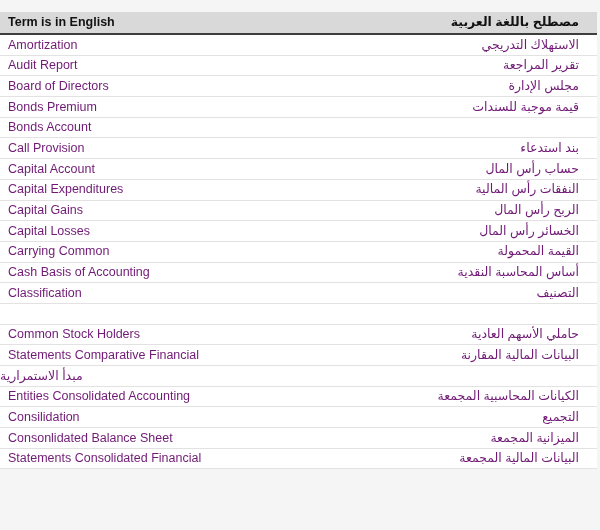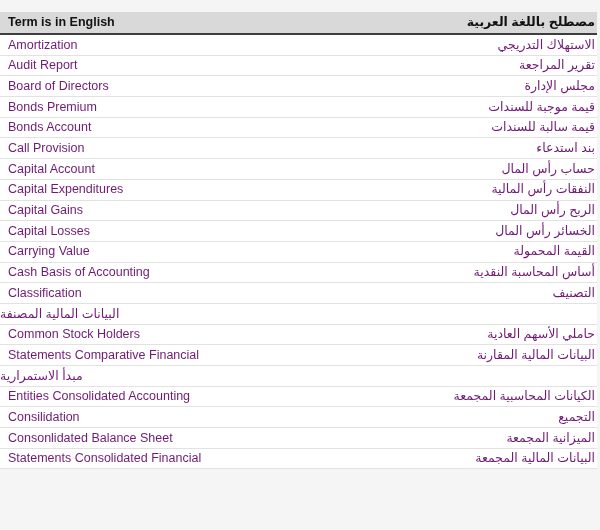--- a/index.html
+++ b/index.html
@@ -36,21 +36,21 @@
     font-size: 12.5px;
     line-height: 1;
     color: #701a75;
     white-space: nowrap;
   }
   .g-cell.en {
     padding-left: 8px;
     text-align: left;
   }
   .g-cell.ar {
-    padding-right: 2px;
+    padding-right: 18px;
     direction: rtl;
     text-align: right;
   }
   .g-header .g-cell {
     font-weight: bold;
     color: #121212;
     font-size: 12.5px;
   }
 </style>
 </head>
@@ -73,21 +73,20 @@
       <div class="g-row">
         <div class="g-cell en">Board of Directors</div>
         <div class="g-cell ar">مجلس الإدارة</div>
       </div>
       <div class="g-row">
         <div class="g-cell en">Bonds Premium</div>
         <div class="g-cell ar">قيمة موجبة للسندات</div>
       </div>
       <div class="g-row">
         <div class="g-cell en">Bonds Account</div>
-        <div class="g-cell ar">قيمة سالبة للسندات</div>
       </div>
       <div class="g-row">
         <div class="g-cell en">Call Provision</div>
         <div class="g-cell ar">بند استدعاء</div>
       </div>
       <div class="g-row">
         <div class="g-cell en">Capital Account</div>
         <div class="g-cell ar">حساب رأس المال</div>
       </div>
       <div class="g-row">
@@ -96,33 +95,32 @@
       </div>
       <div class="g-row">
         <div class="g-cell en">Capital Gains</div>
         <div class="g-cell ar">الربح رأس المال</div>
       </div>
       <div class="g-row">
         <div class="g-cell en">Capital Losses</div>
         <div class="g-cell ar">الخسائر رأس المال</div>
       </div>
       <div class="g-row">
-        <div class="g-cell en">Carrying Value</div>
+        <div class="g-cell en">Carrying Common</div>
         <div class="g-cell ar">القيمة المحمولة</div>
       </div>
       <div class="g-row">
         <div class="g-cell en">Cash Basis of Accounting</div>
         <div class="g-cell ar">أساس المحاسبة النقدية</div>
       </div>
       <div class="g-row">
         <div class="g-cell en">Classification</div>
         <div class="g-cell ar">التصنيف</div>
       </div>
       <div class="g-row">
-        <div class="g-cell ar">البيانات المالية المصنفة</div>
       </div>
       <div class="g-row">
         <div class="g-cell en">Common Stock Holders</div>
         <div class="g-cell ar">حاملي الأسهم العادية</div>
       </div>
       <div class="g-row">
         <div class="g-cell en">Statements Comparative Financial</div>
         <div class="g-cell ar">البيانات المالية المقارنة</div>
       </div>
       <div class="g-row">

